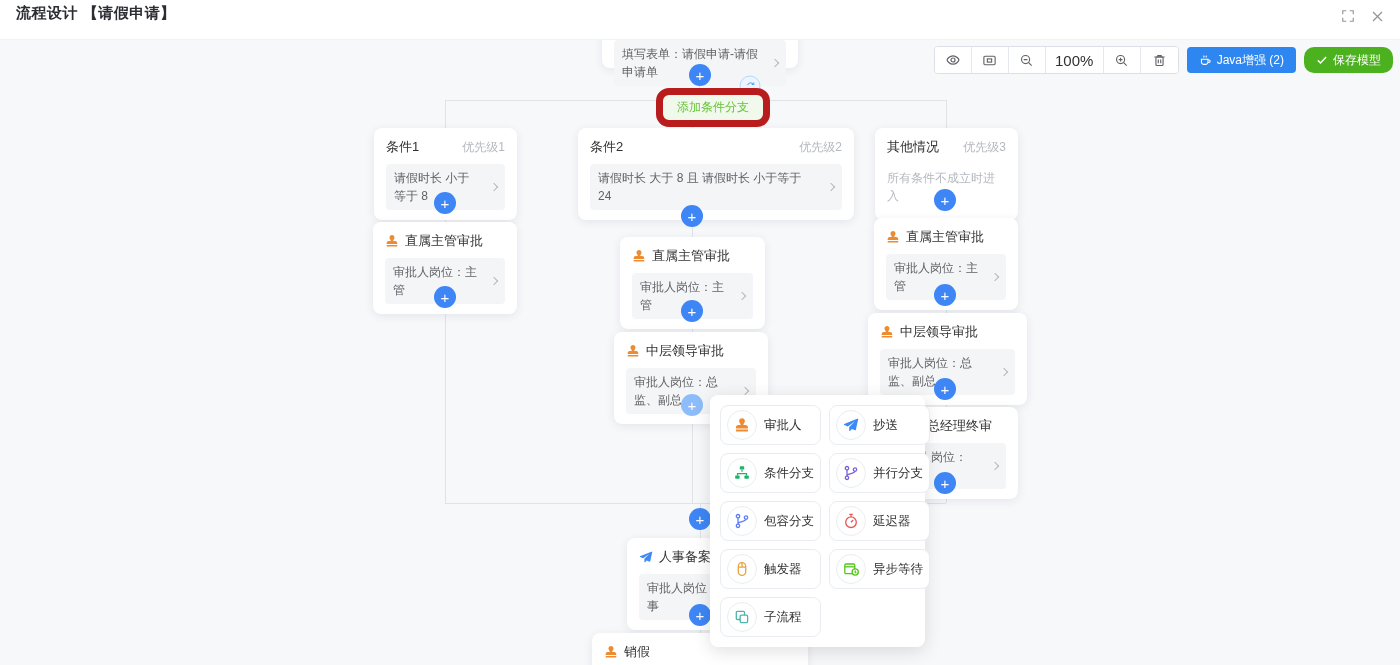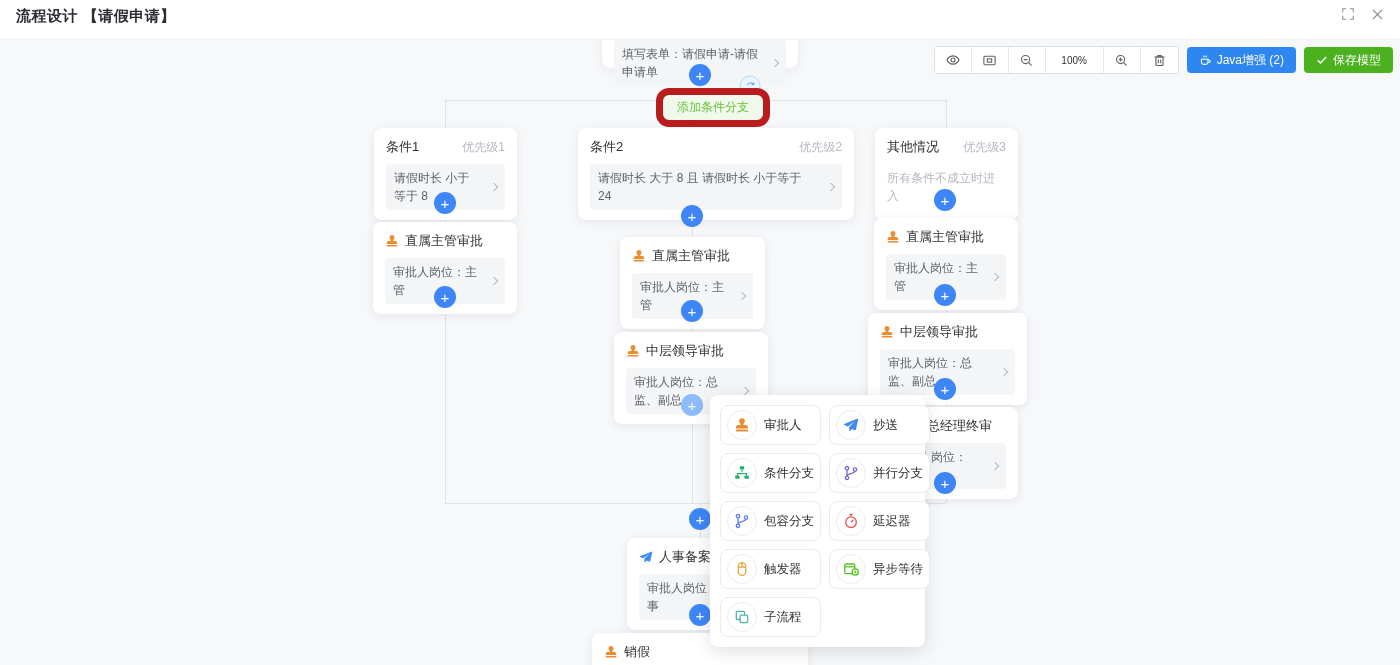--- a/index.html
+++ b/index.html
@@ -1,21 +1,21 @@
 <!DOCTYPE html>
 <html><head>
 <meta charset="utf-8">
 <style>
   * { margin:0; padding:0; box-sizing:border-box; }
   html,body { width:1400px; height:665px; overflow:hidden;
     font-family:"Liberation Sans","DejaVu Sans",sans-serif; background:#fff; }
 
   
   .app-header { height:40px; background:#fff; border-bottom:1px solid #f0f2f5;
-    display:flex; align-items:flex-start; justify-content:space-between; padding:7px 16px; position:relative; z-index:30;}
+    display:flex; align-items:flex-end; justify-content:space-between; padding:16px 16px; position:relative; z-index:30;}
   .app-title { font-size:15px; font-weight:600; color:#2b2d33; letter-spacing:.5px;}
   .win-controls { display:flex; align-items:center; gap:16px; color:#8f959e;}
   .win-controls svg { display:block; }
 
   
   .canvas { position:relative; width:1400px; height:625px; background:#f7f8fa; overflow:hidden; }
   .vline,.hline { position:absolute; background:#dfe3e8; z-index:1; }
   .vline { width:1px; }
   .hline { height:1px; }
 
@@ -54,26 +54,26 @@
   .picon { width:30px; height:30px; flex:0 0 auto; border:1px solid #eaedf1; border-radius:50%;
     display:flex; align-items:center; justify-content:center;}
   .plabel { font-size:12.5px; color:#303133; white-space:nowrap;}
 
   
   .toolbar { position:absolute; top:6px; right:7px; z-index:20; display:flex; align-items:center; gap:8px;}
   .seg-group { display:flex; background:#fff; border:1px solid #dcdfe6; border-radius:4px; overflow:hidden;}
   .seg { width:37px; height:26px; display:flex; align-items:center; justify-content:center;
     color:#606266; border-right:1px solid #e4e7ed; cursor:pointer; background:#fff;}
   .seg:last-child { border-right:none; }
-  .seg.zoomtxt { width:58px; font-size:10px; color:#303133; cursor:default;}
+  .seg.zoomtxt { width:58px; font-size:15px; color:#303133; cursor:default;}
   .btn { height:26px; border:none; border-radius:4px; color:#fff; font-size:12px;
     display:flex; align-items:center; gap:5px; padding:0 12px; cursor:pointer;
     font-family:"Liberation Sans","DejaVu Sans",sans-serif;}
   .btn-java { background:#2e87f0; }
-  .btn-save { background:#4cb11e; }
+  .btn-save { background:#4cb11e;border-radius:10px; }
 </style>
 </head>
 <body>
 
 <div class="app-header">
   <div class="app-title">流程设计 【请假申请】</div>
   <div class="win-controls">
     <span>
       <svg width="14" height="14" viewBox="0 0 16 16" fill="none" stroke="#8f959e" stroke-width="1.3">
         <path d="M2 6V2h4M10 2h4v4M14 10v4h-4M6 14H2v-4"></path>

